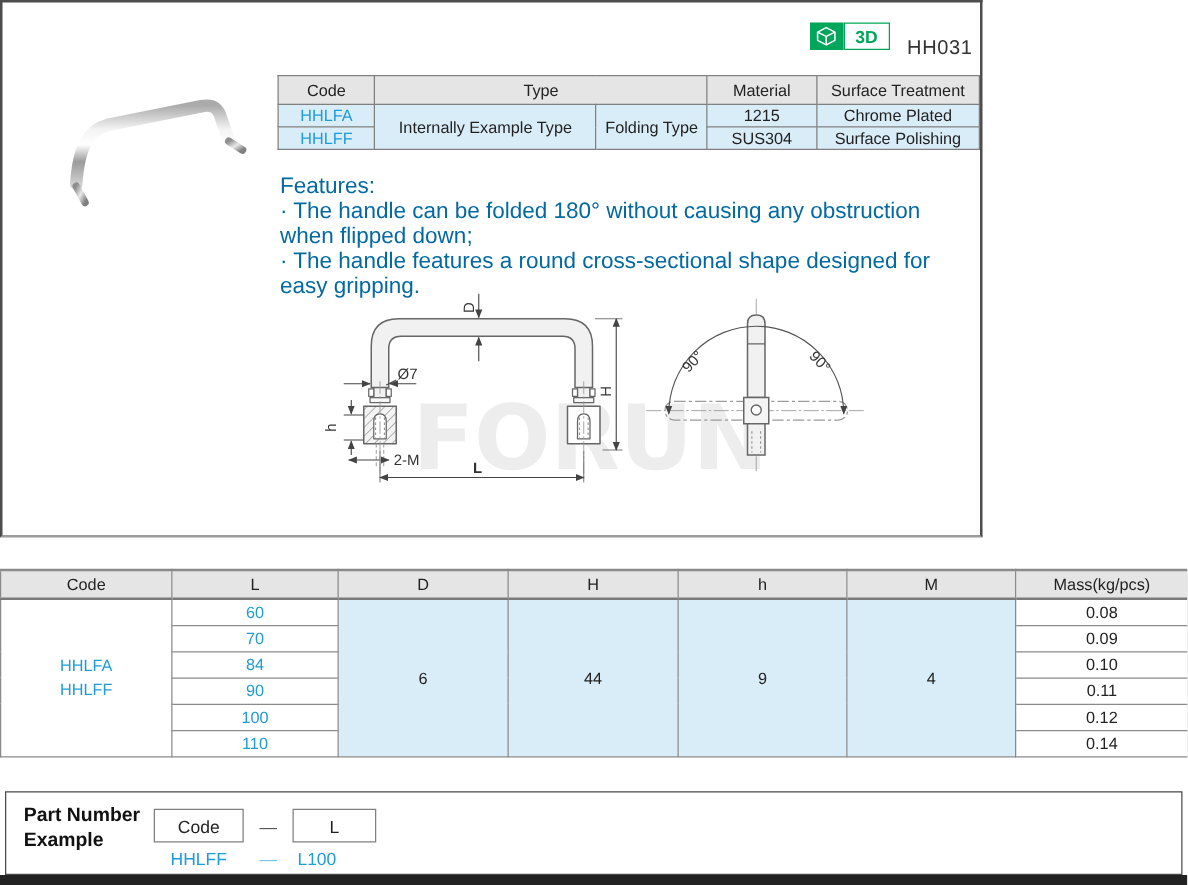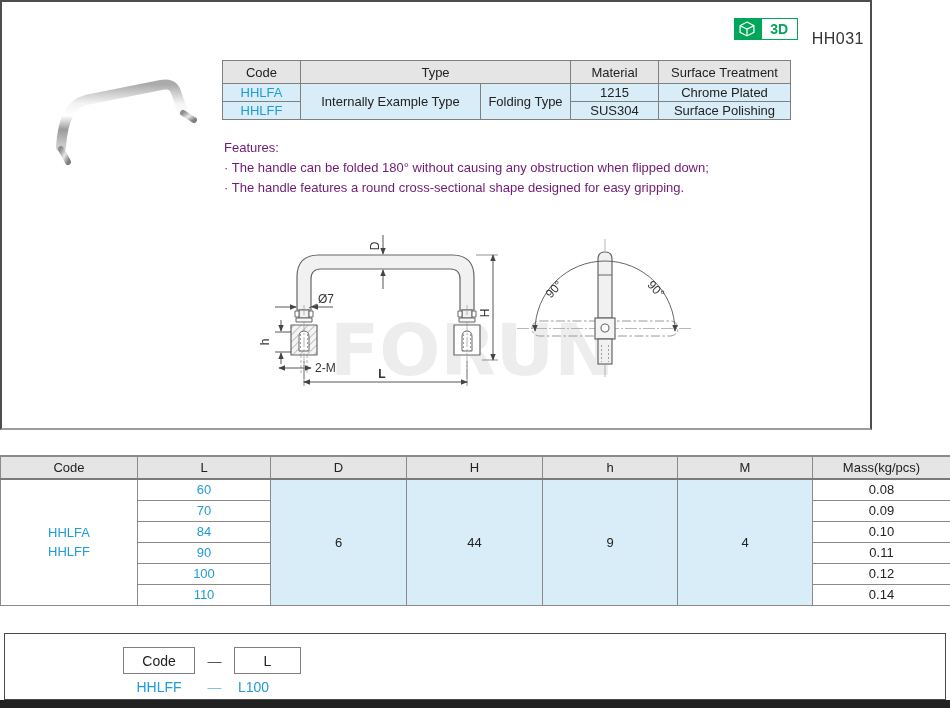--- a/index.html
+++ b/index.html
@@ -1,20 +1,20 @@
 <!DOCTYPE html>
 <html><head>
 <meta charset="utf-8">
 <style>
   * { margin:0; padding:0; box-sizing:border-box; }
   html,body { width:950px; height:708px; background:#fff; font-family:"Liberation Sans", sans-serif; color:#222; }
   .page { position:relative; width:950px; height:708px; background:#fff; overflow:hidden; }
 
   
-  .upper { position:absolute; left:0; top:0; width:872px; height:430px;
+  .upper { position:absolute; left:0; top:0; width:786px; height:430px;
            border:2px solid #4d4d4d; border-bottom:2px solid #9c9c9c; background:#fff; }
 
   
   .hdr { position:absolute; top:8px; right:6px; display:flex; align-items:center; gap:8px; }
   .badge3d { display:flex; align-items:center; cursor:pointer; }
   .cubebox { width:27px; height:22px; background:#00a65a; display:flex; align-items:center; justify-content:center; }
   .threed { width:37px; height:22px; border:1.5px solid #00a65a; background:#fff; color:#00a65a;
             font-size:14px; font-weight:bold; display:flex; align-items:center; justify-content:center; }
   .partcode { font-size:16px; color:#333; letter-spacing:.5px; margin-left:6px;margin-top:20px; }
 
@@ -24,21 +24,21 @@
   
   table { border-collapse:collapse; }
   .spec { position:absolute; left:220px; top:58px; table-layout:fixed; font-size:13px; }
   .spec th, .spec td { border:1px solid #7f7f7f; text-align:center; padding:0 4px; }
   .spec th { background:#e5e5e5; font-weight:normal; color:#222; height:23px; }
   .spec td { background:#d9edf8; height:18px; }
   .bluelink { color:#1e9cd7; }
   .spec td.codecell { cursor:pointer; }
 
   
-  .features { position:absolute; left:222px; top:136px; font-size:13px; color:#701a75; line-height:20px; }
+  .features { position:absolute; left:222px; top:136px; font-size:18px; color:#0369a1; line-height:20px; }
 
   
   .watermark { position:absolute; left:328px; top:312px; font-size:72px; font-weight:bold;
                color:#ededed; letter-spacing:0px; line-height:1; z-index:0; font-family:"DejaVu Sans", sans-serif; }
 
   
   .drawing { position:absolute; left:253px; top:213px; z-index:1; }
   .drawing text { font-family:"Liberation Sans", sans-serif; font-size:12px; fill:#333; }
 
   
@@ -296,20 +296,24 @@
       <td>0.12</td>
     </tr>
     <tr>
       <td class="bluelink lval">110</td>
       <td>0.14</td>
     </tr>
   </tbody>
     </table>
 
   <div class="pnbox">
+    <div class="pntitle">
+      <div>Part Number</div>
+      <div>Example</div>
+    </div>
     <div class="fieldbox boxcode">Code</div>
     <div class="dash dash1">—</div>
     <div class="fieldbox boxl">L</div>
     <div class="exrow excode">HHLFF</div>
     <div class="exrow exdash">—</div>
     <div class="exrow exl">L100</div>
   </div>
 
   <div class="bottombar"></div>
 </div>

